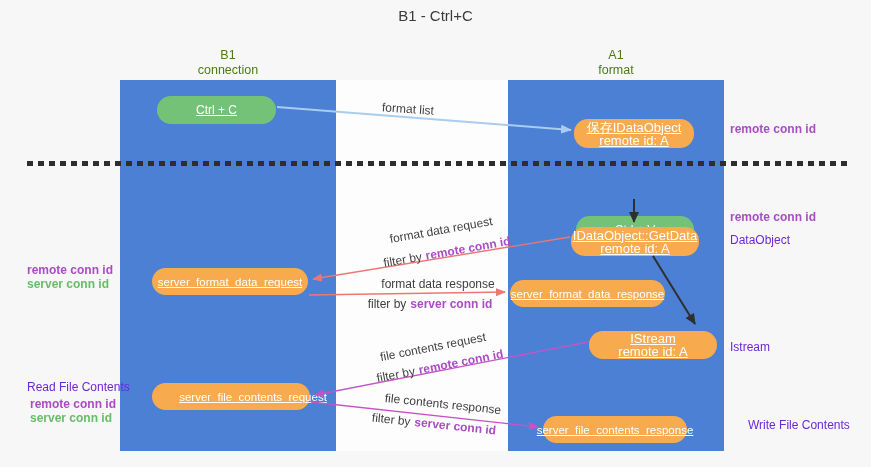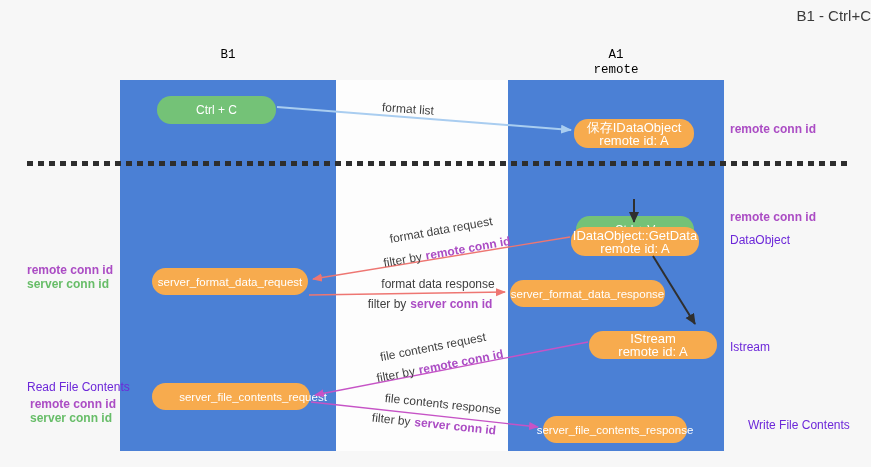--- a/index.html
+++ b/index.html
@@ -6,27 +6,27 @@
   html,body { background: #f7f7f7; }
   #stage {
     position: relative; width: 871px; height: 467px;
     background: #f7f7f7; overflow: hidden;
     font-family: "Liberation Sans", "DejaVu Sans", sans-serif;
   }
   .mid-strip { position:absolute; left:336px; top:80px; width:172px; height:371px; background:#fdfdfd; z-index:0; }
   .lane { position:absolute; top:80px; width:216px; height:371px; background:#4b80d5; z-index:1; }
   .lane.left  { left:120px; }
   .lane.right { left:508px; }
-  .title { position:absolute; top:6px; left:0; width:871px; text-align:right; z-index:6;
+  .title { position:absolute; top:6px; left:0; width:871px; text-align:center; z-index:6;
            font-size:15px; line-height:20px; color:#3b3b3b; }
   .lane-header { position:absolute; top:48px; width:216px; text-align:center; z-index:6;
-                 font-size:12.5px; line-height:15px; color:#000000;font-family:Liberation Mono, monospace; }
+                 font-size:12.5px; line-height:15px; color:#4d7c0f; }
   .lane-header.left { left:120px; } .lane-header.right { left:508px; }
   .box { position:absolute; z-index:3; display:flex; flex-direction:column; align-items:center;
-         justify-content:center; text-align:center; color:#ffffff; border-radius:14px; }
+         justify-content:center; text-align:center; color:#ffffff; border-radius:14px;text-decoration:underline; }
   .green  { background:#74c277; font-size:12px; }
   .orange { background:#f7ab4e; font-size:11.5px; }
   .two-line { font-size:13px; line-height:13px; }
   .b-ctrl-c   { left:157px; top:96px;  width:119px; height:28px; }
   .b-save     { left:574px; top:119px; width:120px; height:29px; }
   .b-ctrl-v   { left:576px; top:172px; width:118px; height:27px;margin-top:44px; }
   .b-getdata  { left:571px; top:227px; width:128px; height:29px; }
   .b-fmt-req  { left:152px; top:268px; width:156px; height:27px; }
   .b-fmt-resp { left:510px; top:280px; width:155px; height:27px; }
   .b-istream  { left:589px; top:331px; width:128px; height:28px; }
@@ -46,24 +46,25 @@
 <div id="stage">
 
   <div class="mid-strip"></div>
 
   <div class="title">
     <div>B1 - Ctrl+C</div>
   </div>
 
   <div class="lane-header left">
     <div>B1</div>
+    <div>connection</div>
   </div>
   <div class="lane-header right">
     <div>A1</div>
-    <div>remote</div>
+    <div>format</div>
   </div>
 
   <div class="lane left"></div>
   <div class="lane right"></div>
 
   <div class="box green b-ctrl-c">
     <span>Ctrl + C</span>
   </div>
   <div class="box orange two-line b-save">
     <span>保存IDataObject</span>

